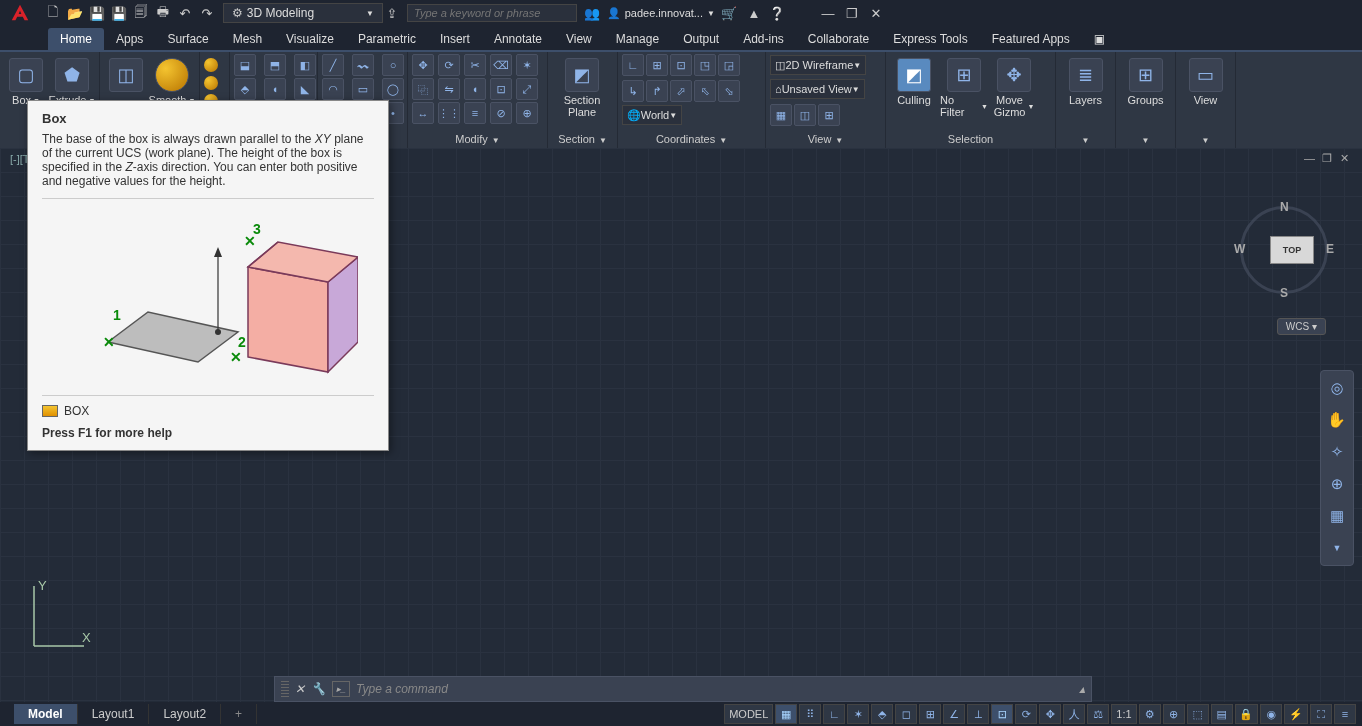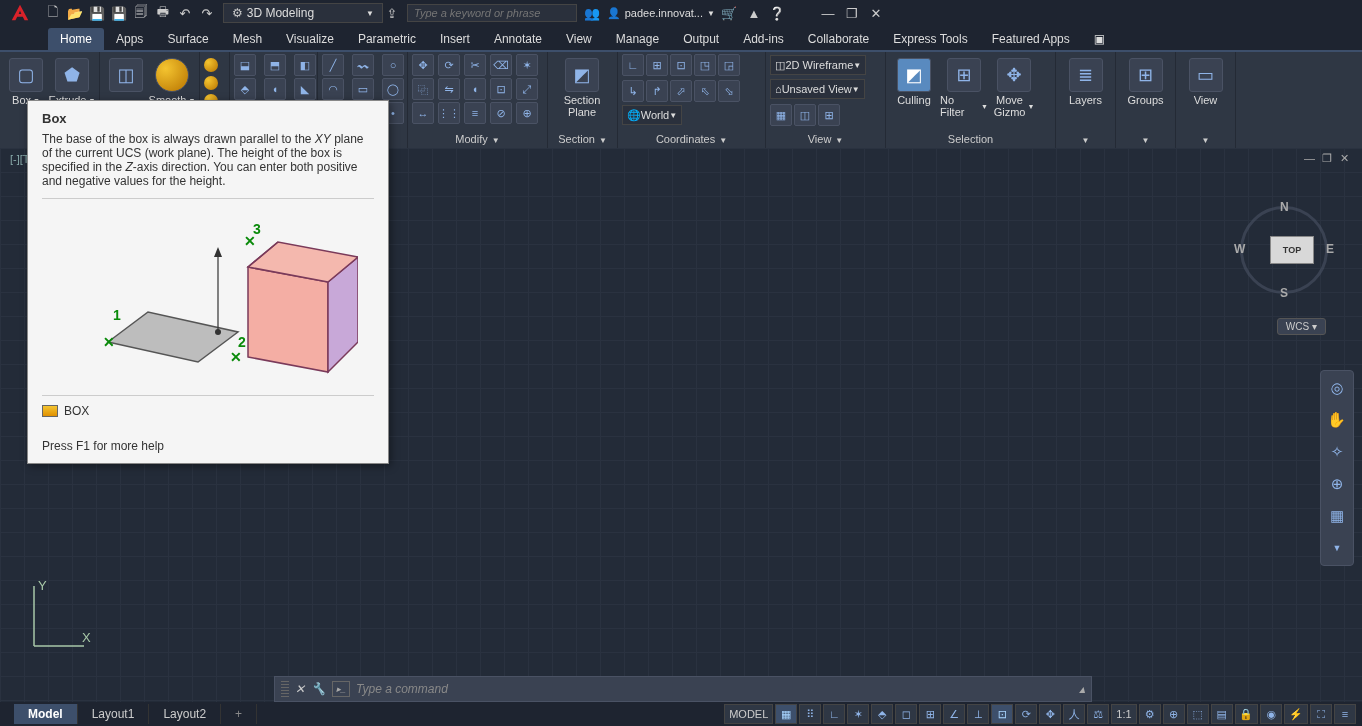--- a/index.html
+++ b/index.html
@@ -40,21 +40,21 @@
 .viewtab { padding:2px 6px; font-size:11px; color:#aaa; cursor:pointer; }
 .viewtab-ctrl { margin-left:auto; display:flex; gap:4px; padding-right:4px; }
 .vc { width:14px; height:14px; color:#aaa; font-size:11px; cursor:pointer; }
 .tooltip { position:absolute; top:100px; left:27px; width:362px; background:#f5f5f5; border:1px solid #888; box-shadow:2px 2px 8px rgba(0,0,0,0.4); padding:10px 14px; color:#333; }
 .tooltip h3 { font-size:13px; font-weight:bold; margin-bottom:6px; }
 .tooltip p { font-size:12px; margin-bottom:10px; }
 .tooltip .divider { height:1px; background:#ccc; margin:8px 0; }
 .tooltip .illus { width:100%; height:180px; display:flex; align-items:center; justify-content:center; }
 .tooltip .cmd-row { display:flex; align-items:center; gap:6px; font-size:12px; margin-top:6px; }
 .tooltip .cmd-icon { width:16px; height:12px; background:linear-gradient(#f4c430,#e09000); border:1px solid #666; }
-.tooltip .help-hint { font-size:12px; font-weight:normal; margin-top:21px; }
+.tooltip .help-hint { font-size:12px; font-weight:bold; margin-top:8px; }
 .ucs { position:absolute; left:24px; bottom:70px; width:70px; height:80px; }
 .cmd-bar { position:absolute; left:274px; right:270px; bottom:24px; height:26px; background:#3a4252; border:1px solid #4a5264; display:flex; align-items:center; padding:0 6px; font-family:"Consolas",monospace; font-size:12px; color:#888; font-style:italic; }
 .cmd-bar .grip { width:8px; height:16px; background:repeating-linear-gradient(#666 0 1px,transparent 1px 3px); margin-right:6px; }
 .cmd-bar .close { margin-right:6px; color:#ccc; cursor:pointer; }
 .cmd-bar .prompt-icon { width:18px; height:16px; border:1px solid #666; margin-right:6px; display:flex; align-items:center; justify-content:center; font-size:9px; color:#aaa; }
 .cmd-bar .arrow-up { margin-left:auto; color:#aaa; cursor:pointer; }
 .statusbar { position:absolute; left:0; right:0; bottom:0; height:24px; background:#1e2430; display:flex; align-items:center; }
 .layout-tabs { display:flex; align-items:center; padding-left:14px; }
 .layout-tab { padding:3px 14px; font-size:12px; color:#ccc; cursor:pointer; border-right:1px solid #333; }
 .layout-tab.active { background:#3d4f6b; color:#fff; font-weight:bold; }

